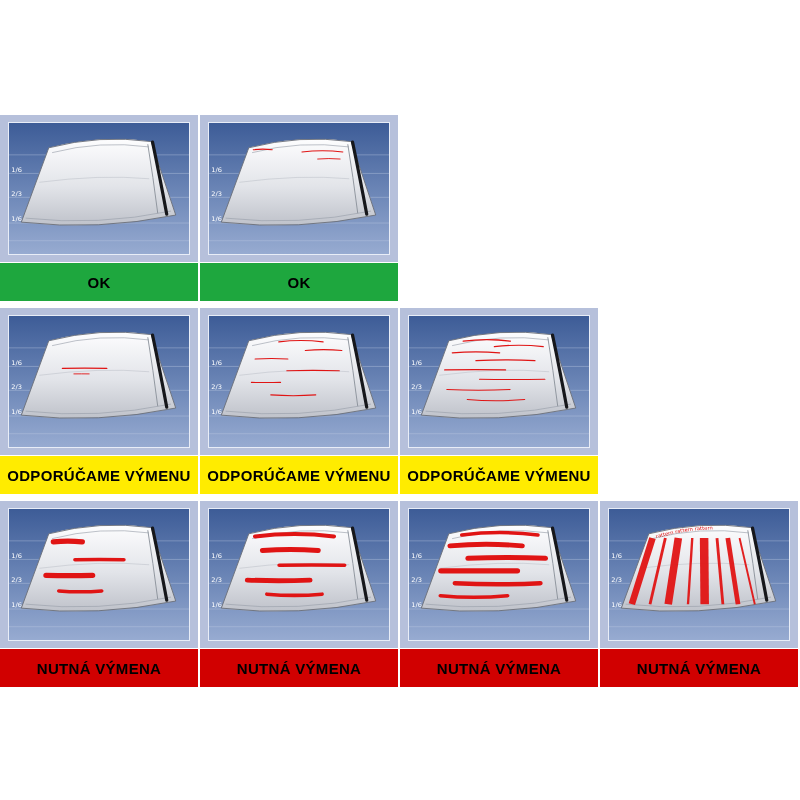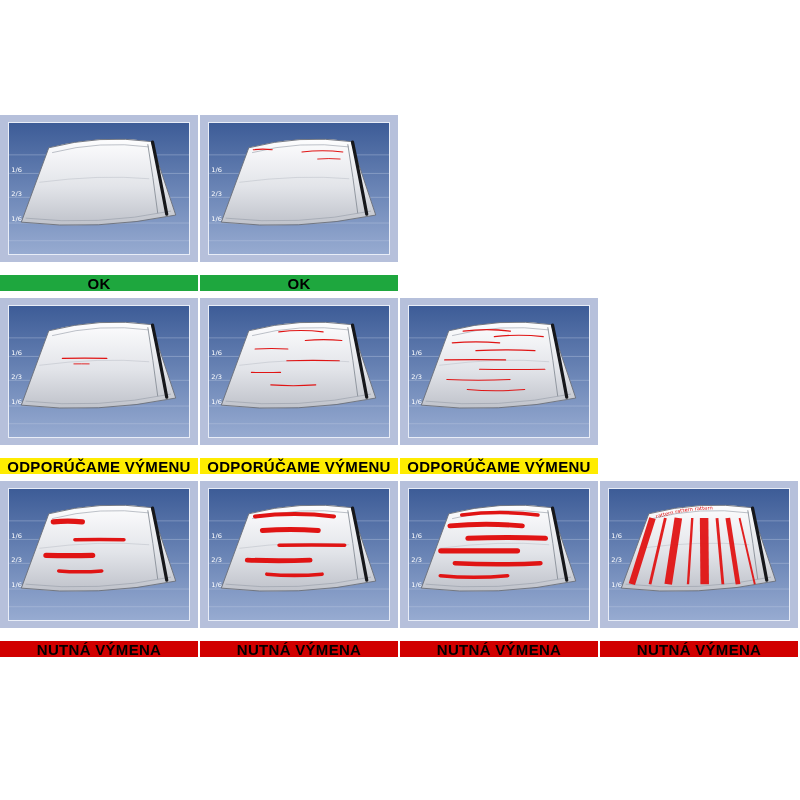--- a/index.html
+++ b/index.html
@@ -39,22 +39,22 @@
   }
   .panel svg {
     width: 100%;
     height: 100%;
     display: block;
     box-sizing: border-box;
     border: 1px solid #e8edf7;
     box-shadow: inset 1px 1px 0 rgba(35, 55, 95, 0.45);
   }
   .status-bar {
-    height: 16px;
-    margin-top: 13px;
+    height: 38px;
+    margin-top: 1px;
     display: flex;
     align-items: center;
     justify-content: center;
     font-weight: bold;
     font-size: 15px;
     letter-spacing: 0.3px;
     color: #000000;
   }
 </style>
 </head>

